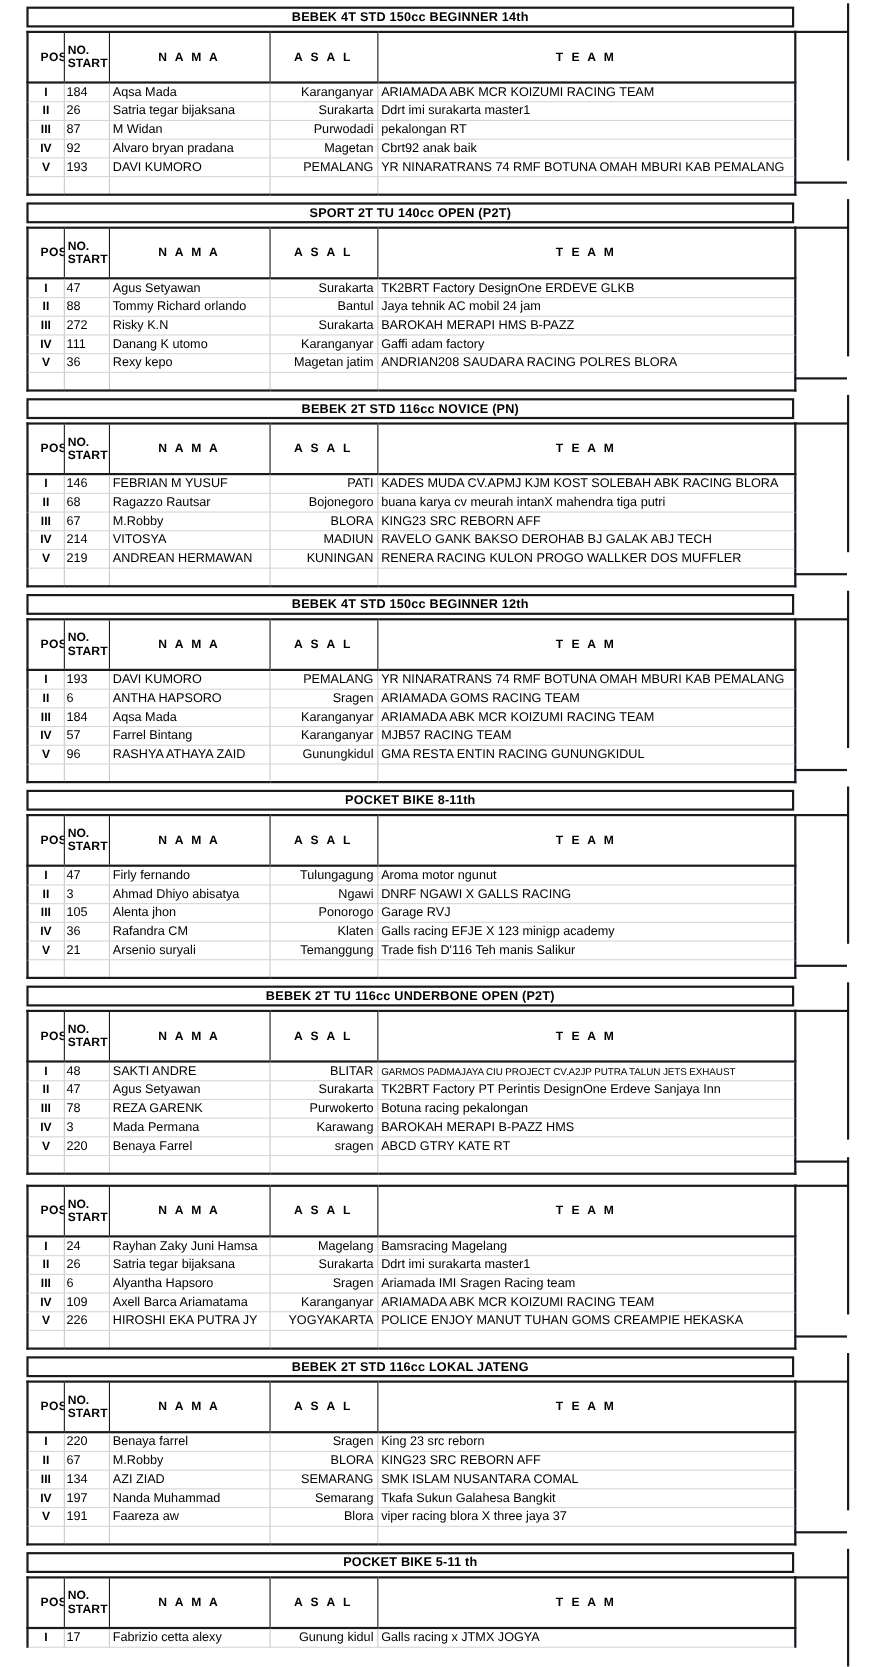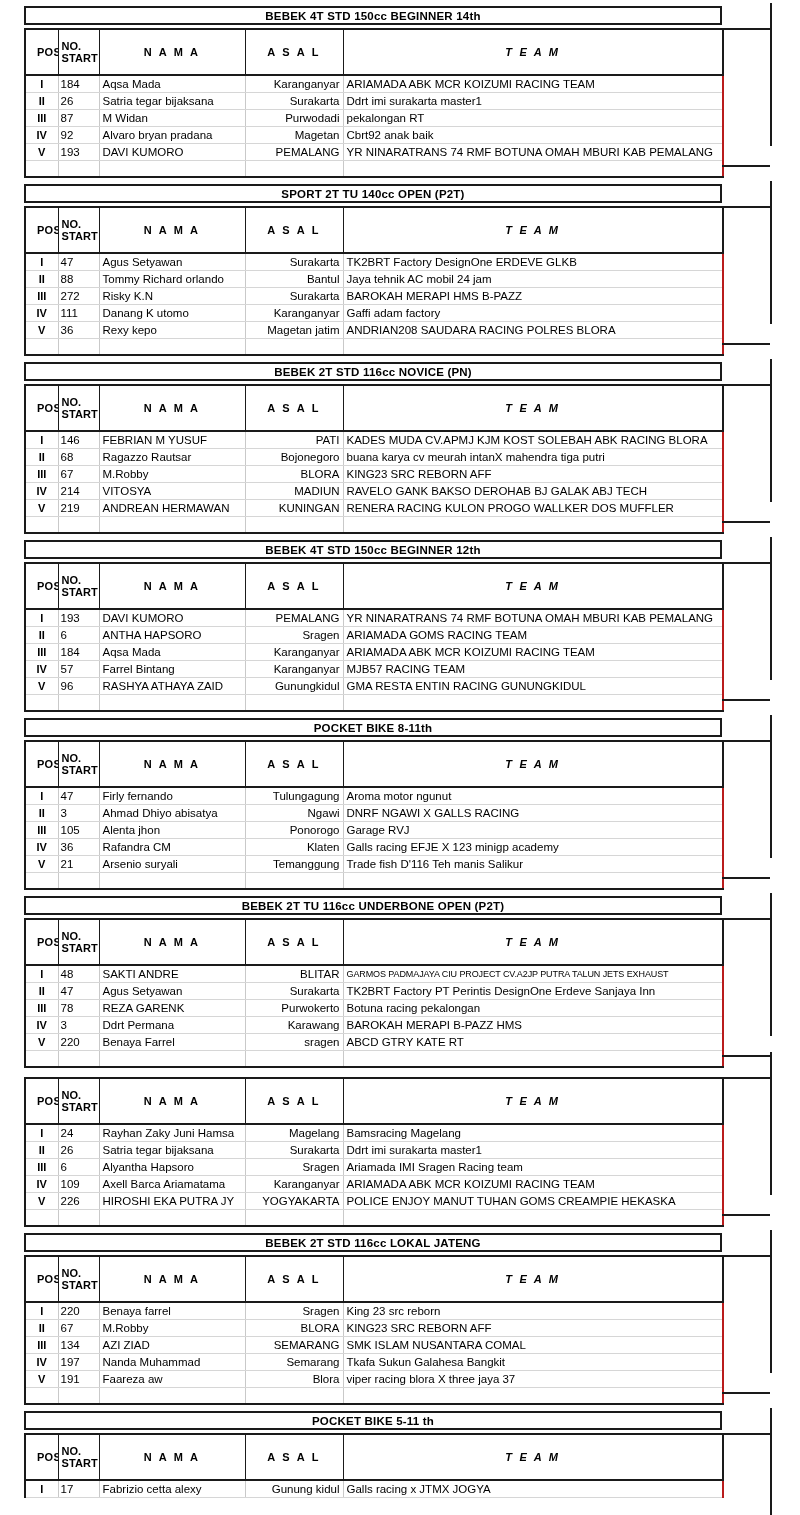--- a/index.html
+++ b/index.html
@@ -73,21 +73,21 @@
     padding: 0 2px;
     font-size: 11px;
     font-weight: bold;
     text-align: center;
     vertical-align: middle;
     overflow: hidden;
     white-space: nowrap;
     background: #ffffff;
   }
   thead tr.head-row th.first { border-left-width: 2px; }
-  thead tr.head-row th.last  { border-right-width: 2px; font-style: italic; }
+  thead tr.head-row th.last  { border-right-width: 2px; }
 
   th.h-pos {
     letter-spacing: .3px;
     padding-left: 0;
     padding-right: 0;
   }
   th.h-pos .clip {
     display: block;
     width: 49px;
     margin-left: -2px;
@@ -133,21 +133,21 @@
     padding: 0;
   }
   tbody td.t-start {
     font-size: 11.5px;
     padding: 0 2px;
   }
   tbody td.t-nama  { text-align: left; }
   tbody td.t-asal  { text-align: right; }
   tbody td.t-team  {
     text-align: left;
-    border-right: 2px solid #b91c1c;
+    border-right: 2px solid #0f172a;
   }
   tbody td.t-team.condensed {
     font-size: 9px;
     letter-spacing: -.1px;
   }
   tbody tr.last-row td {
     border-bottom: 2px solid #1a1a1a;
   }
   tbody tr.empty-row td {
     height: 13px;
@@ -625,21 +625,21 @@
               <tr>
                 <td class="t-pos">III</td>
                 <td class="t-start">78</td>
                 <td class="t-nama">REZA GARENK</td>
                 <td class="t-asal">Purwokerto</td>
                 <td class="t-team">Botuna racing pekalongan</td>
               </tr>
               <tr>
                 <td class="t-pos">IV</td>
                 <td class="t-start">3</td>
-                <td class="t-nama">Ddrt Permana</td>
+                <td class="t-nama">Mada Permana</td>
                 <td class="t-asal">Karawang</td>
                 <td class="t-team">BAROKAH MERAPI B-PAZZ HMS</td>
               </tr>
               <tr>
                 <td class="t-pos">V</td>
                 <td class="t-start">220</td>
                 <td class="t-nama">Benaya Farrel</td>
                 <td class="t-asal">sragen</td>
                 <td class="t-team">ABCD GTRY KATE RT</td>
               </tr>

